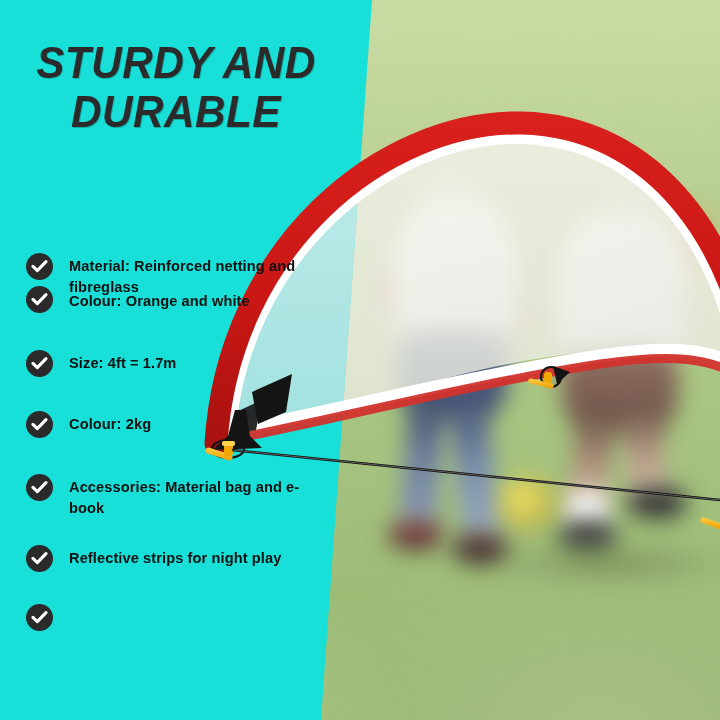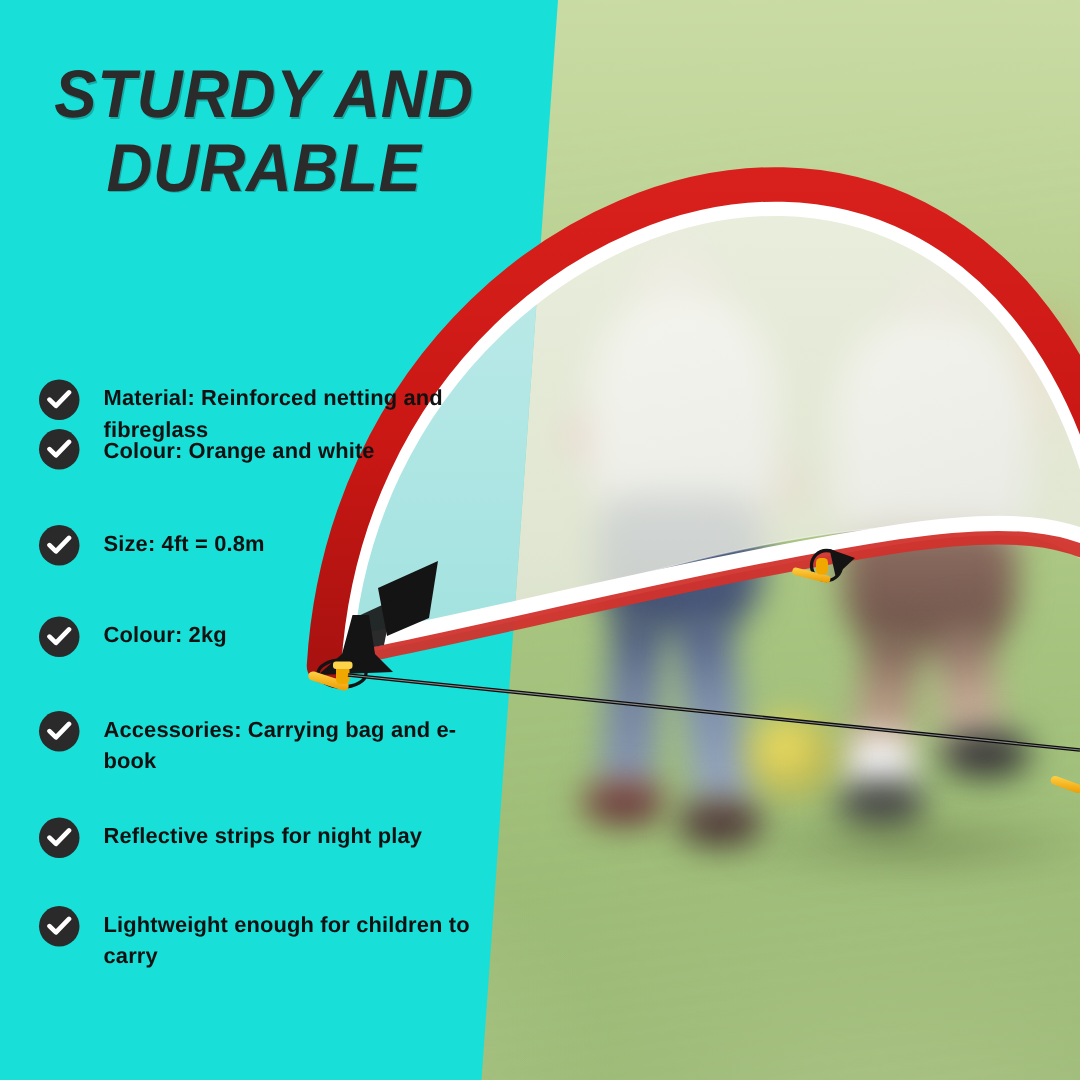--- a/index.html
+++ b/index.html
@@ -249,49 +249,48 @@
           </svg>
         </span>
         <span class="ftext">Colour: Orange and white</span>
       </div>
       <div class="feature" style="top: 139px;">
         <span class="check">
           <svg width="17" height="15" viewBox="0 0 17 15">
             <path d="M2 7.4 L6.3 11.6 L15 2.6" fill="none" stroke="#ffffff" stroke-width="3.1" stroke-linecap="round" stroke-linejoin="round"></path>
           </svg>
         </span>
-        <span class="ftext">Size: 4ft = 0.8m</span>
+        <span class="ftext">Size: 4ft = 1.7m</span>
       </div>
       <div class="feature" style="top: 200px;">
         <span class="check">
           <svg width="17" height="15" viewBox="0 0 17 15">
             <path d="M2 7.4 L6.3 11.6 L15 2.6" fill="none" stroke="#ffffff" stroke-width="3.1" stroke-linecap="round" stroke-linejoin="round"></path>
           </svg>
         </span>
         <span class="ftext">Colour: 2kg</span>
       </div>
       <div class="feature" style="top: 263px;">
         <span class="check">
           <svg width="17" height="15" viewBox="0 0 17 15">
             <path d="M2 7.4 L6.3 11.6 L15 2.6" fill="none" stroke="#ffffff" stroke-width="3.1" stroke-linecap="round" stroke-linejoin="round"></path>
           </svg>
         </span>
-        <span class="ftext">Accessories: Carrying bag and e-book</span>
+        <span class="ftext">Accessories: Material bag and e-book</span>
       </div>
       <div class="feature" style="top: 334px; justify-content: center;">
         <span class="check">
           <svg width="17" height="15" viewBox="0 0 17 15">
             <path d="M2 7.4 L6.3 11.6 L15 2.6" fill="none" stroke="#ffffff" stroke-width="3.1" stroke-linecap="round" stroke-linejoin="round"></path>
           </svg>
         </span>
         <span class="ftext">Reflective strips for night play</span>
       </div>
       <div class="feature" style="top: 393px;">
         <span class="check">
           <svg width="17" height="15" viewBox="0 0 17 15">
             <path d="M2 7.4 L6.3 11.6 L15 2.6" fill="none" stroke="#ffffff" stroke-width="3.1" stroke-linecap="round" stroke-linejoin="round"></path>
           </svg>
         </span>
-        <span class="ftext">Lightweight enough for children to carry</span>
       </div>
     </div>
 
 </div>
 
 </body></html>

